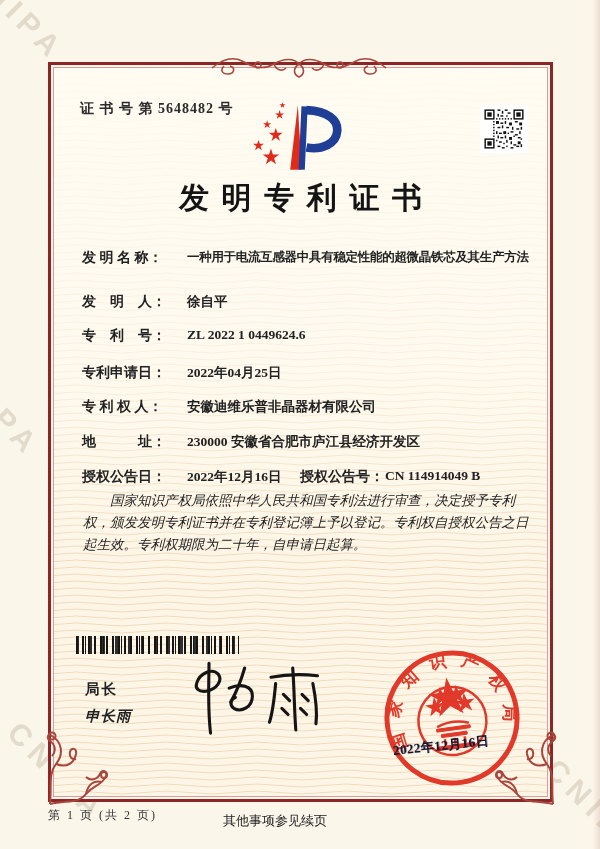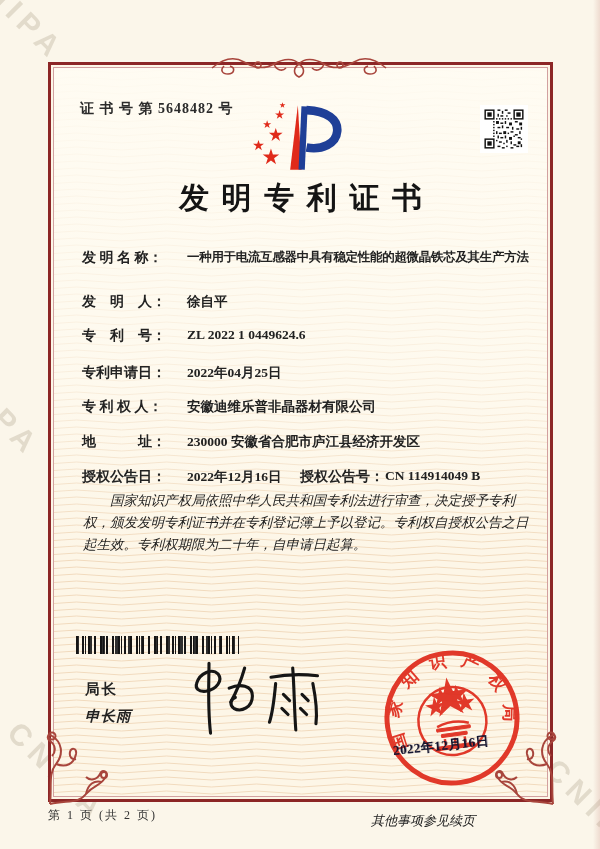--- a/index.html
+++ b/index.html
@@ -49,22 +49,22 @@
   .issuer-name{ position:absolute; left:85px; top:707px; font-family:"Liberation Sans",sans-serif;
     font-size:14.5px; font-weight:700; color:#222; letter-spacing:1px;font-style:italic; }
   .signature{ position:absolute; left:178px; top:660px; }
   .seal{ position:absolute; left:382px; top:648px; width:140px; height:140px;
     transform:rotate(-8deg); opacity:.93; }
   .seal-date{ position:absolute; left:366px; top:737px; width:150px; text-align:center;
     font-size:13px; font-weight:700; color:#14142e; transform:rotate(-6deg);
     letter-spacing:.5px; text-shadow:1px 0 0 rgba(20,20,60,.35); }
   .page-info{ position:absolute; left:48px; top:807px; width:440px; text-align:left;
     font-size:12px; color:#333; letter-spacing:2px; }
-  .footer-note{ position:absolute; left:75px; top:812px; width:400px; text-align:right;
-    font-size:13px; font-style:italic; color:#222; }
+  .footer-note{ position:absolute; left:75px; top:812px; width:400px; text-align:center;
+    font-size:13px; color:#222; }
   .top-ornament{ position:absolute; left:210px; top:52px; }
   .corner-fl{ position:absolute; top:714px; }
   .corner-fl.left{ left:44px; }
   .corner-fl.right{ left:495px; transform:scaleX(-1); }
 </style>
 </head>
 <body>
 
 <div class="page">
 

